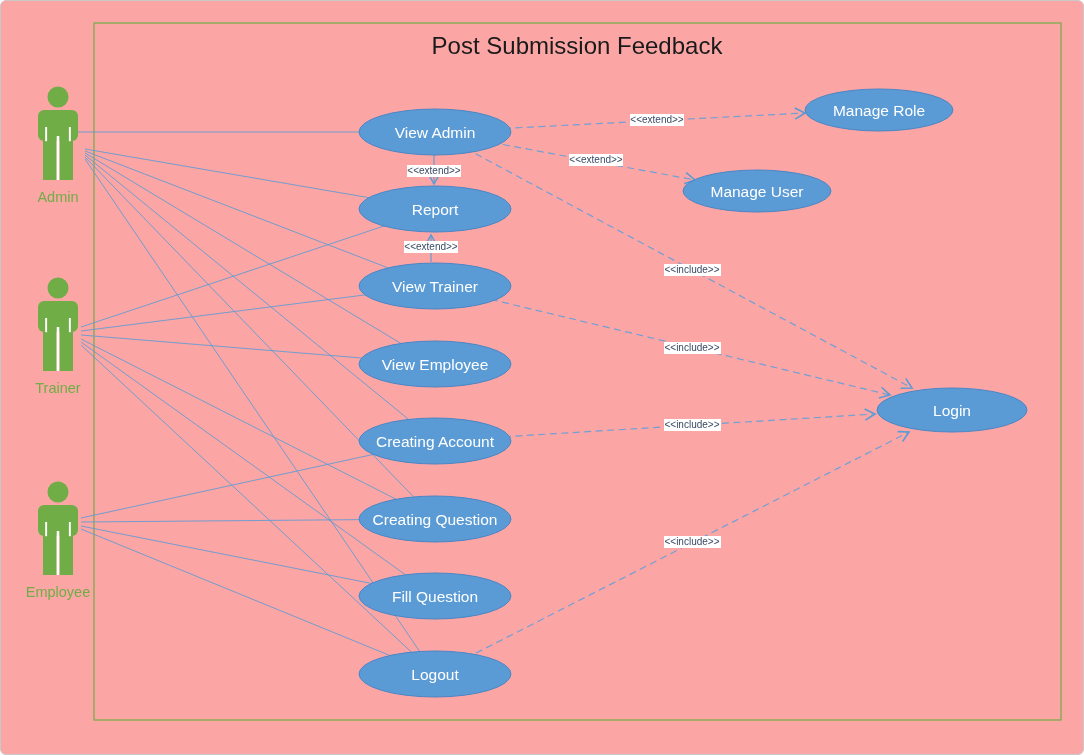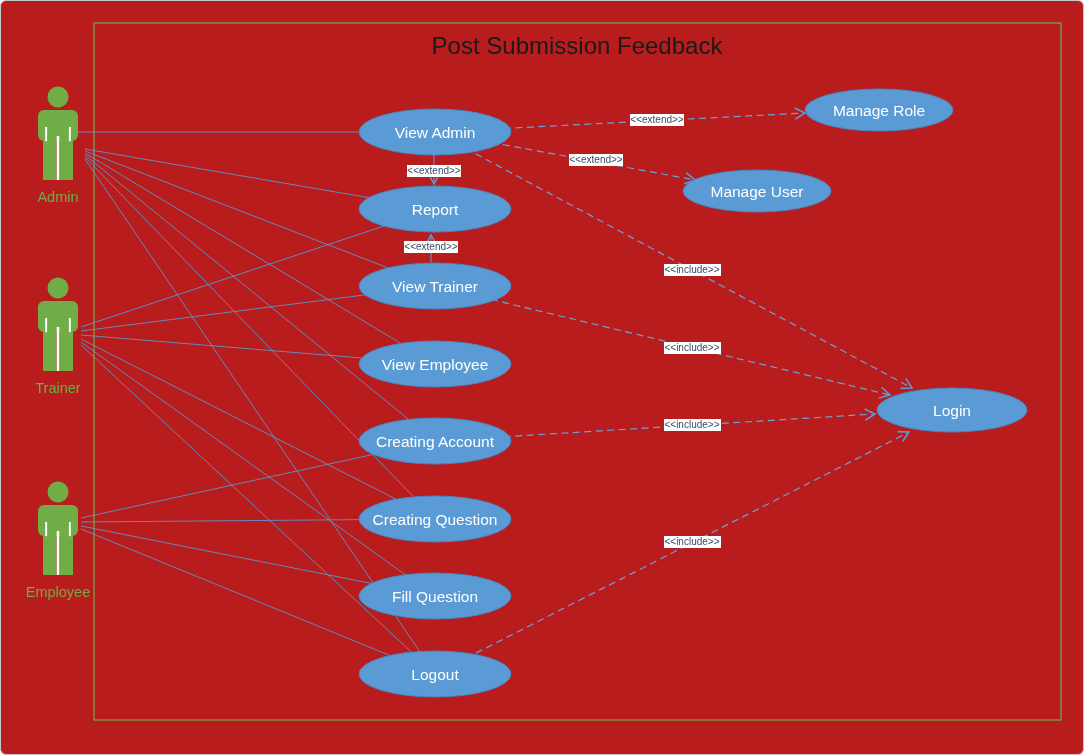--- a/index.html
+++ b/index.html
@@ -1,21 +1,21 @@
 <!DOCTYPE html>
 <html><head>
 <meta charset="utf-8">
 <style>
   html,body { margin:0; padding:0; background:#fff; }
   .canvas {
     position:relative;
     width:1082px; height:753px;
     border:1px solid #c9c9c9;
     border-radius:6px;
-    background:#b91c1c;
+    background:#fca5a5;
     overflow:hidden;
     font-family:"Liberation Sans", sans-serif;
   }
   svg { position:absolute; left:0; top:0; font-family:"Liberation Sans", sans-serif; }
   .uc-label { fill:#ffffff; font-size:15.5px; }
   .stereo   { fill:#3b4a63; font-size:10px; }
   .actor-label { fill:#70AD47; font-size:14.5px; }
   .assoc { stroke:#5B9BD5; stroke-width:1; opacity:.85; fill:none; }
   .dash  { stroke:#6fa0d6; stroke-width:1.2; fill:none; stroke-dasharray:7 4.5; }
   .vcon  { stroke:#5B9BD5; stroke-width:1.1; fill:none; }

